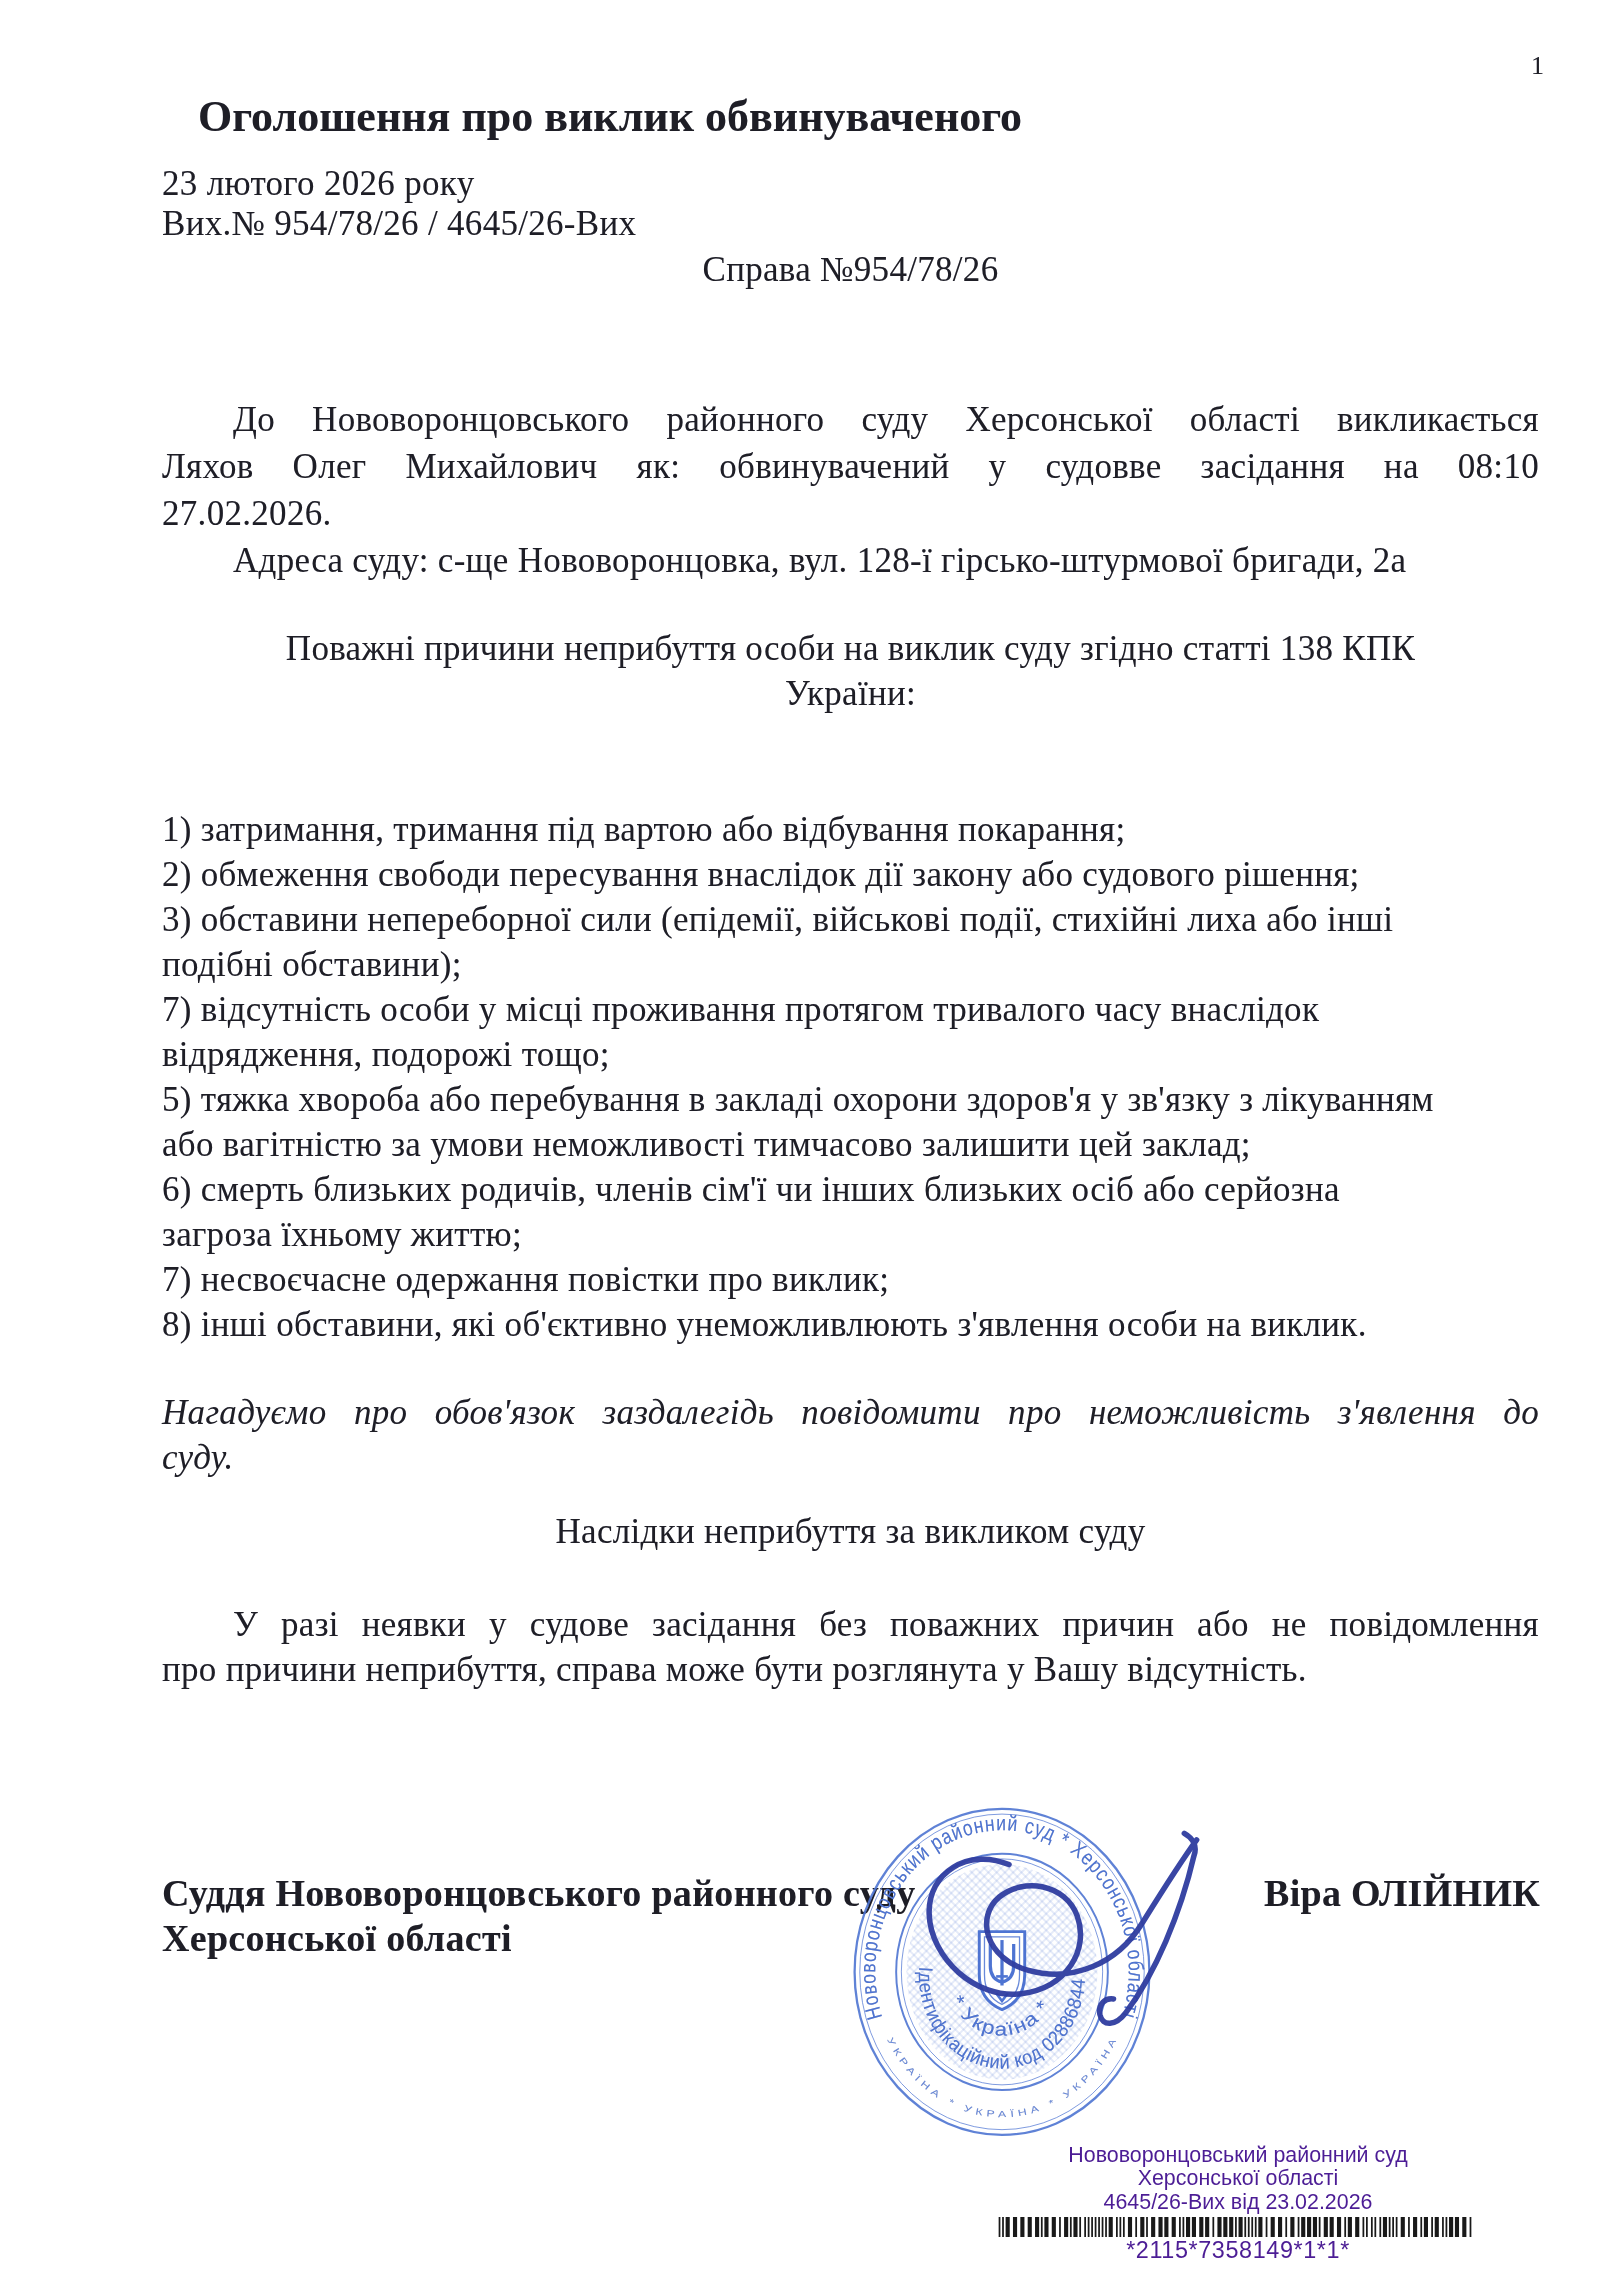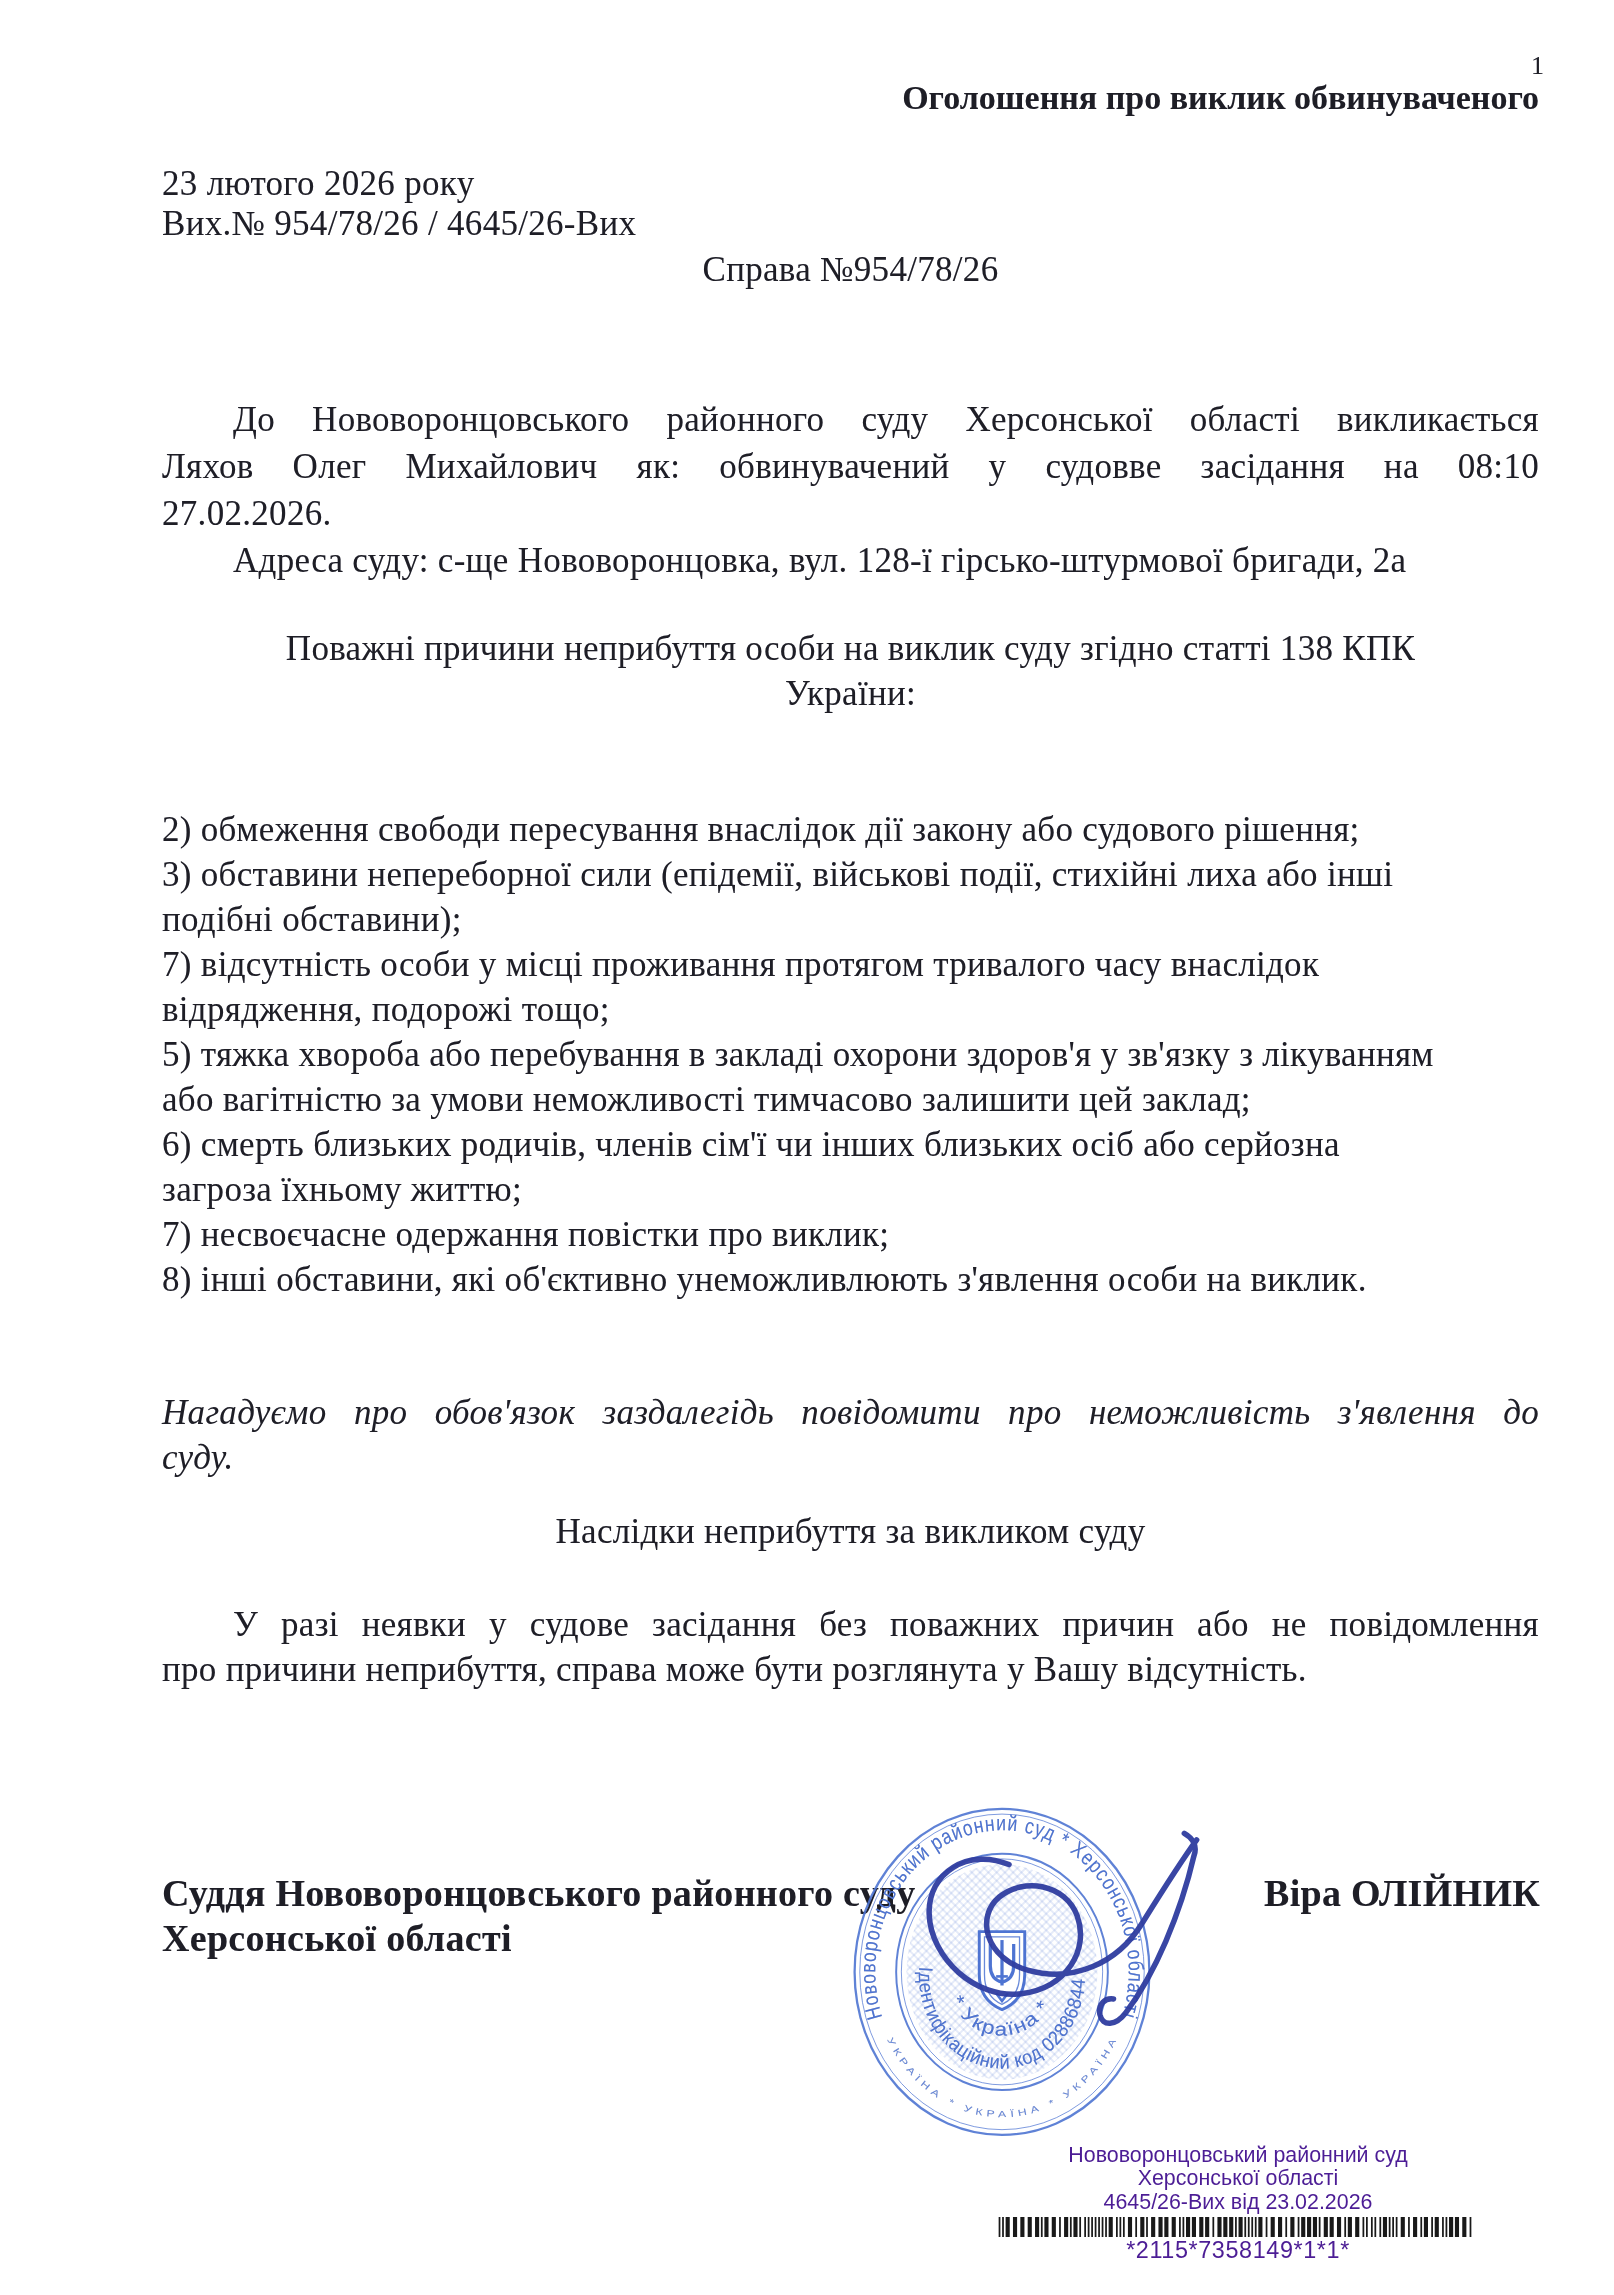--- a/index.html
+++ b/index.html
@@ -3,22 +3,22 @@
 <meta charset="utf-8">
 <title>Document</title>
 <style>
   html,body{margin:0;padding:0;background:#ffffff;}
   .page{
     position:relative;width:1615px;height:2295px;background:#ffffff;overflow:hidden;
     font-family:"Liberation Serif",serif;color:#1e1e26;
     text-shadow:0 0 0.6px rgba(30,30,70,.25);
   }
   .pagenum{position:absolute;top:51px;left:1531px;font-size:26px;}
-  .title{position:absolute;top:79px;left:162px;width:1377px;box-sizing:border-box;padding-left:36px;
-         text-align:right;font-weight:700;font-size:34px;}
+  .title{position:absolute;top:91px;left:162px;width:1377px;box-sizing:border-box;padding-left:36px;
+         text-align:left;font-weight:700;font-size:44px;}
   .meta{position:absolute;top:164px;left:162px;font-size:35px;line-height:40px;letter-spacing:0.3px;}
   .case{position:absolute;top:250px;left:162px;width:1377px;text-align:center;font-size:35px;letter-spacing:0.3px;}
   .block{position:absolute;left:162px;width:1377px;font-size:35px;line-height:45px;letter-spacing:0.3px;}
   .lh72{line-height:47px;}
   .line{white-space:nowrap;}
   .line.justify{white-space:normal;text-align:justify;text-align-last:justify;}
   .line.indent{text-indent:71px;}
   .line.center{white-space:normal;text-align:center;}
   .heading .line{font-weight:700;}
   .b{font-weight:400;margin-top:12px;}
@@ -56,20 +56,23 @@
       <div class="line"><span class="b">27.02.2026</span><span>.</span></div>
       <div class="line indent"><span>Адреса суду: с-ще Нововоронцовка, вул. 128-ї гірсько-штурмової бригади, 2а</span></div>
     </div>
 
   <div class="block heading" style="top:626px">
       <div class="line center"><span class="b">Поважні причини неприбуття особи на виклик суду згідно статті 138 КПК</span></div>
       <div class="line center"><span class="b">України:</span></div>
     </div>
 
   <div class="block" style="top:807px">
+      <div class="item">
+        <div class="line"><span>1) затримання, тримання під вартою або відбування покарання;</span></div>
+      </div>
       <div class="item">
         <div class="line"><span>2) обмеження свободи пересування внаслідок дії закону або судового рішення;</span></div>
       </div>
       <div class="item">
         <div class="line"><span>3) обставини непереборної сили (епідемії, військові події, стихійні лиха або інші</span></div>
         <div class="line"><span>подібні обставини);</span></div>
       </div>
       <div class="item">
         <div class="line"><span>7) відсутність особи у місці проживання протягом тривалого часу внаслідок</span></div>
         <div class="line"><span>відрядження, подорожі тощо;</span></div>

